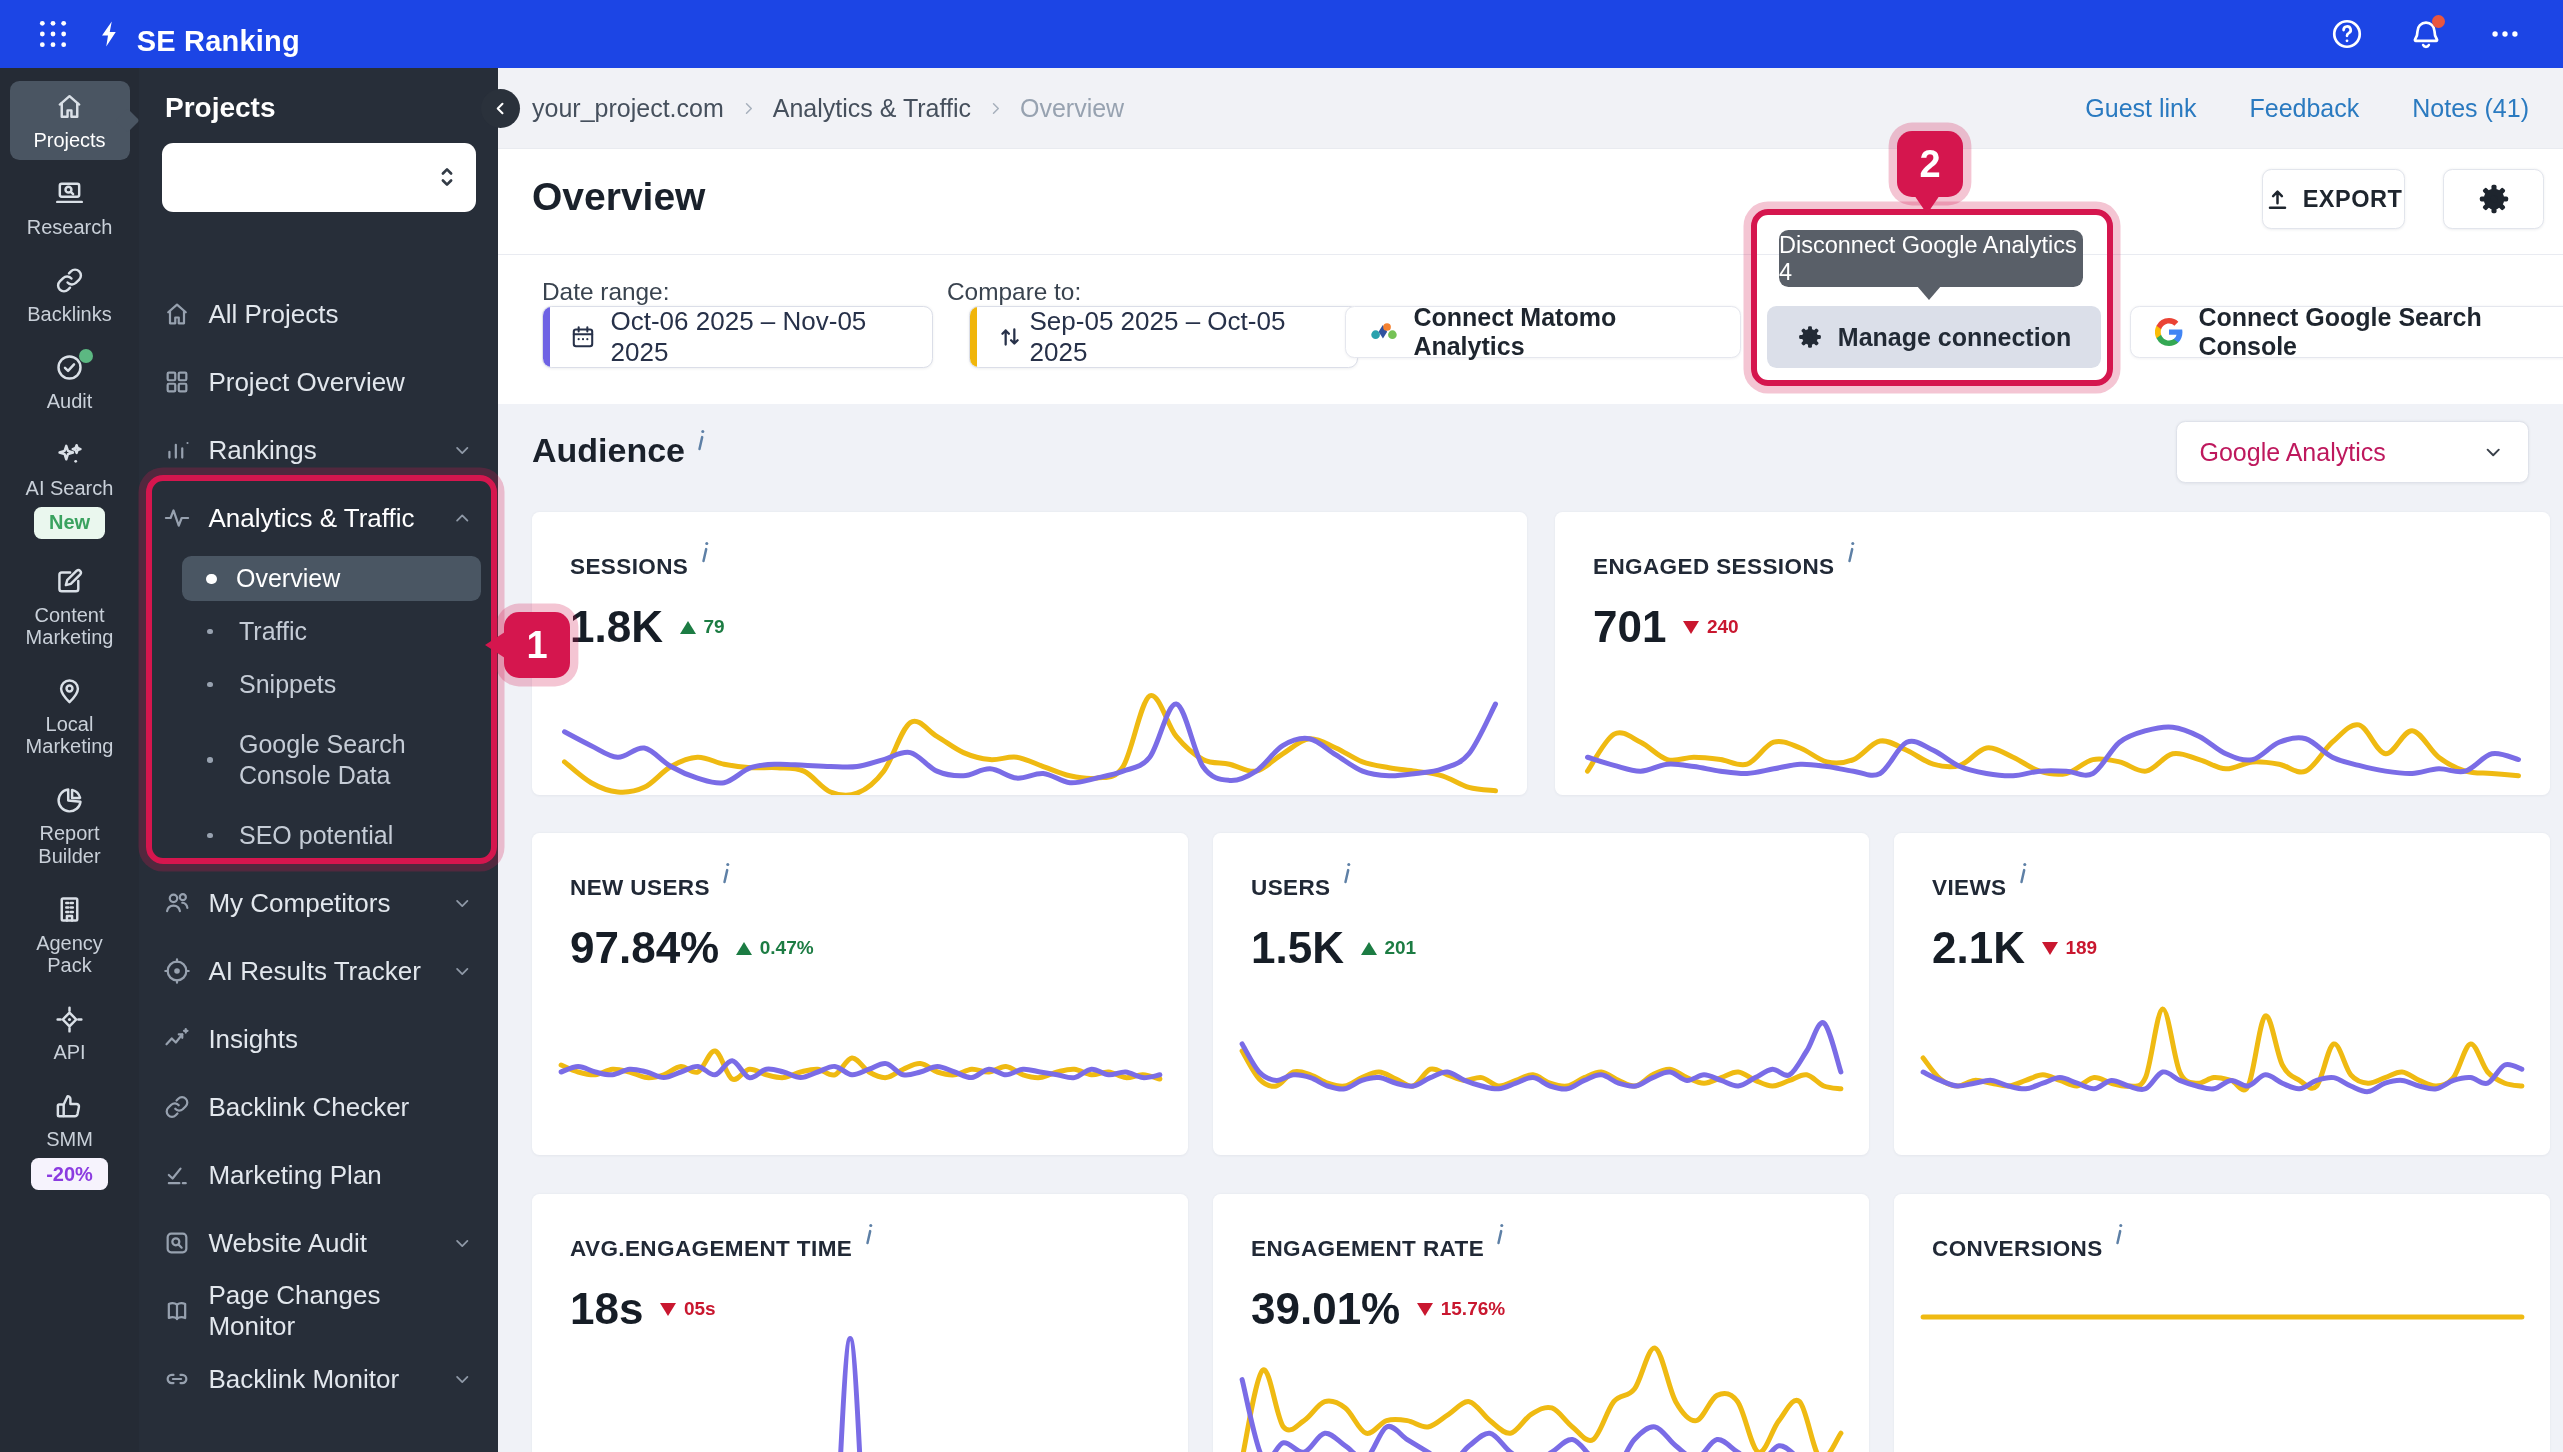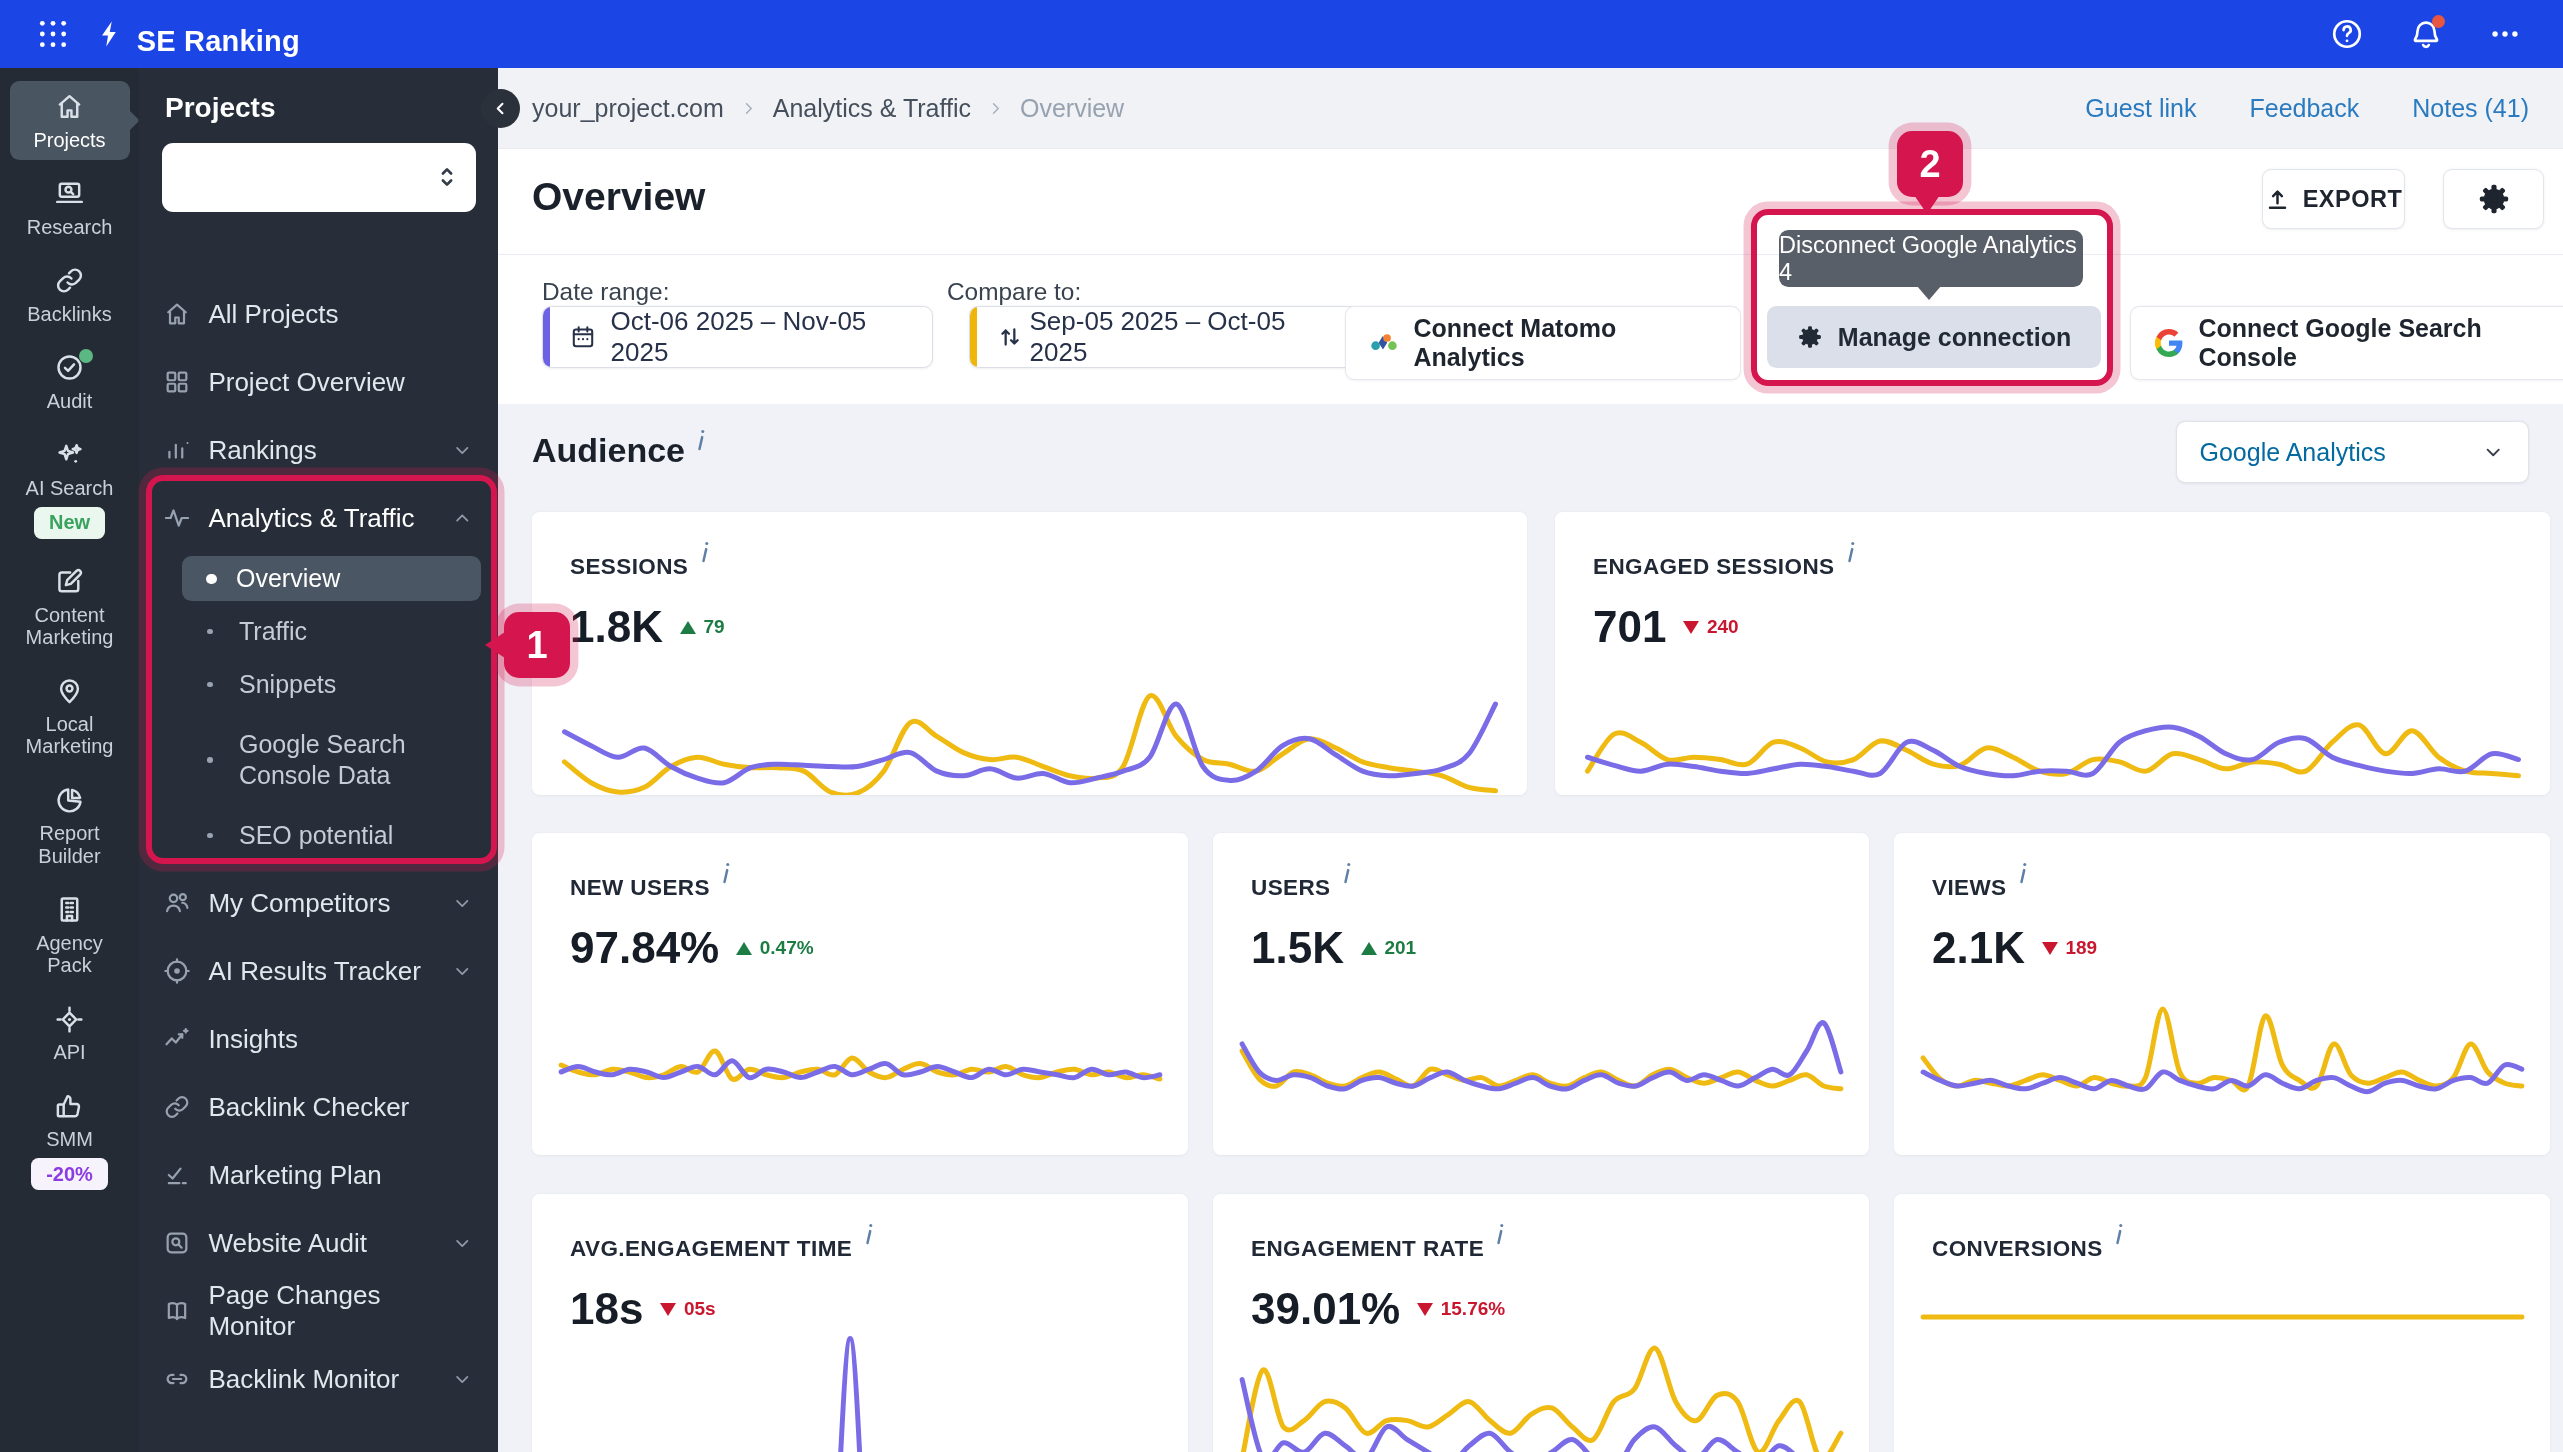--- a/index.html
+++ b/index.html
@@ -75,42 +75,42 @@
   .btn-gear{left:1945px;top:20px;width:101px;height:60px;}
   .btn-gear .ic{width:34px;height:34px;}
 
   .filterrow{position:absolute;left:0;top:186px;right:0;height:150px;background:#fff;border-top:0.9px solid #E9EBF1;}
   .flabel{position:absolute;font-size:24.4px;color:#39434F;top:22.5px;}
   .finput{position:absolute;top:51px;height:62px;background:#fff;border:0.9px solid #DBDEE8;border-radius:9.4px;
     box-shadow:0 0.9px 2.8px rgba(30,40,60,.07);display:flex;align-items:center;gap:15px;
     font-size:26px;color:#273149;padding:0 19px;overflow:hidden;cursor:pointer;}
   .finput .accent{position:absolute;left:0;top:0;bottom:0;width:6.6px;}
   .finput .ic{width:26px;height:26px;margin-left:7.5px;color:#273149;}
-  .fbtn{position:absolute;top:51px;height:74px;background:#fff;border:0.9px solid #E5E7EE;border-radius:9.4px;
+  .fbtn{position:absolute;top:51px;height:52px;background:#fff;border:0.9px solid #E5E7EE;border-radius:9.4px;
     box-shadow:0 0.9px 2.8px rgba(30,40,60,.06);display:flex;align-items:center;gap:15px;
     font-size:25px;font-weight:700;color:#1E252E;padding:0 24.4px;cursor:pointer;}
   .fbtn .ic{width:28px;height:28px;}
 
   .manage-btn{position:absolute;left:1269px;top:238px;width:334px;height:62px;background:#DBDFE9;
     border-radius:9.4px;display:flex;align-items:center;justify-content:center;gap:15px;
     font-size:25px;font-weight:700;color:#222A35;cursor:pointer;z-index:31;}
   .manage-btn .ic{width:26px;height:26px;color:#222A35;}
   .tooltip{position:absolute;left:1281px;top:162px;width:304px;height:57px;background:#595F68;border-radius:9.4px;
     color:#fff;font-size:23.5px;display:flex;align-items:center;justify-content:center;z-index:31;}
   .tooltip-caret{position:absolute;left:1419px;top:218px;width:0;height:0;z-index:31;
     border-left:12.2px solid transparent;border-right:12.2px solid transparent;border-top:14px solid #595F68;}
 
   
   .audience{position:absolute;left:0;top:336px;right:0;bottom:0;background:#F0F2F7;}
   .aud-head{position:relative;height:81px;}
   .aud-title{position:absolute;left:34px;top:24.4px;font-size:34px;font-weight:700;color:#1A212B;}
   .info{display:inline-block;width:10.3px;height:24.4px;margin-left:11.3px;vertical-align:9.4px;color:#5E80A6;}
   .aud-select{position:absolute;right:34px;top:17px;width:353px;height:62px;background:#fff;
     border:0.9px solid #DFE2EA;border-radius:9.4px;box-shadow:0 0.9px 2.8px rgba(30,40,60,.07);
-    display:flex;align-items:center;font-size:25px;color:#0369a1;padding:0 22.5px;cursor:pointer;}
+    display:flex;align-items:center;font-size:25px;color:#be185d;padding:0 22.5px;cursor:pointer;}
   .aud-select .ic{margin-left:auto;width:24.4px;height:24.4px;color:#39404A;}
 
   .cards-row{display:grid;margin:0 13px 0 34px;}
   .row1{margin-top:27px;grid-template-columns:1fr 1fr;gap:28px;height:283px;}
   .row2{margin-top:38px;grid-template-columns:1fr 1fr 1fr;gap:25px;height:322px;}
   .row3{margin-top:39px;grid-template-columns:1fr 1fr 1fr;gap:25px;height:394px;}
   .card{position:relative;background:#fff;border-radius:7.5px;box-shadow:0 0.9px 2.8px rgba(35,46,60,.06);
     padding:28px 38px;overflow:hidden;}
   .card-label{font-size:22.5px;font-weight:700;letter-spacing:0.4px;color:#212936;}
   .value-row{display:flex;align-items:center;margin-top:22.5px;gap:17px;}

